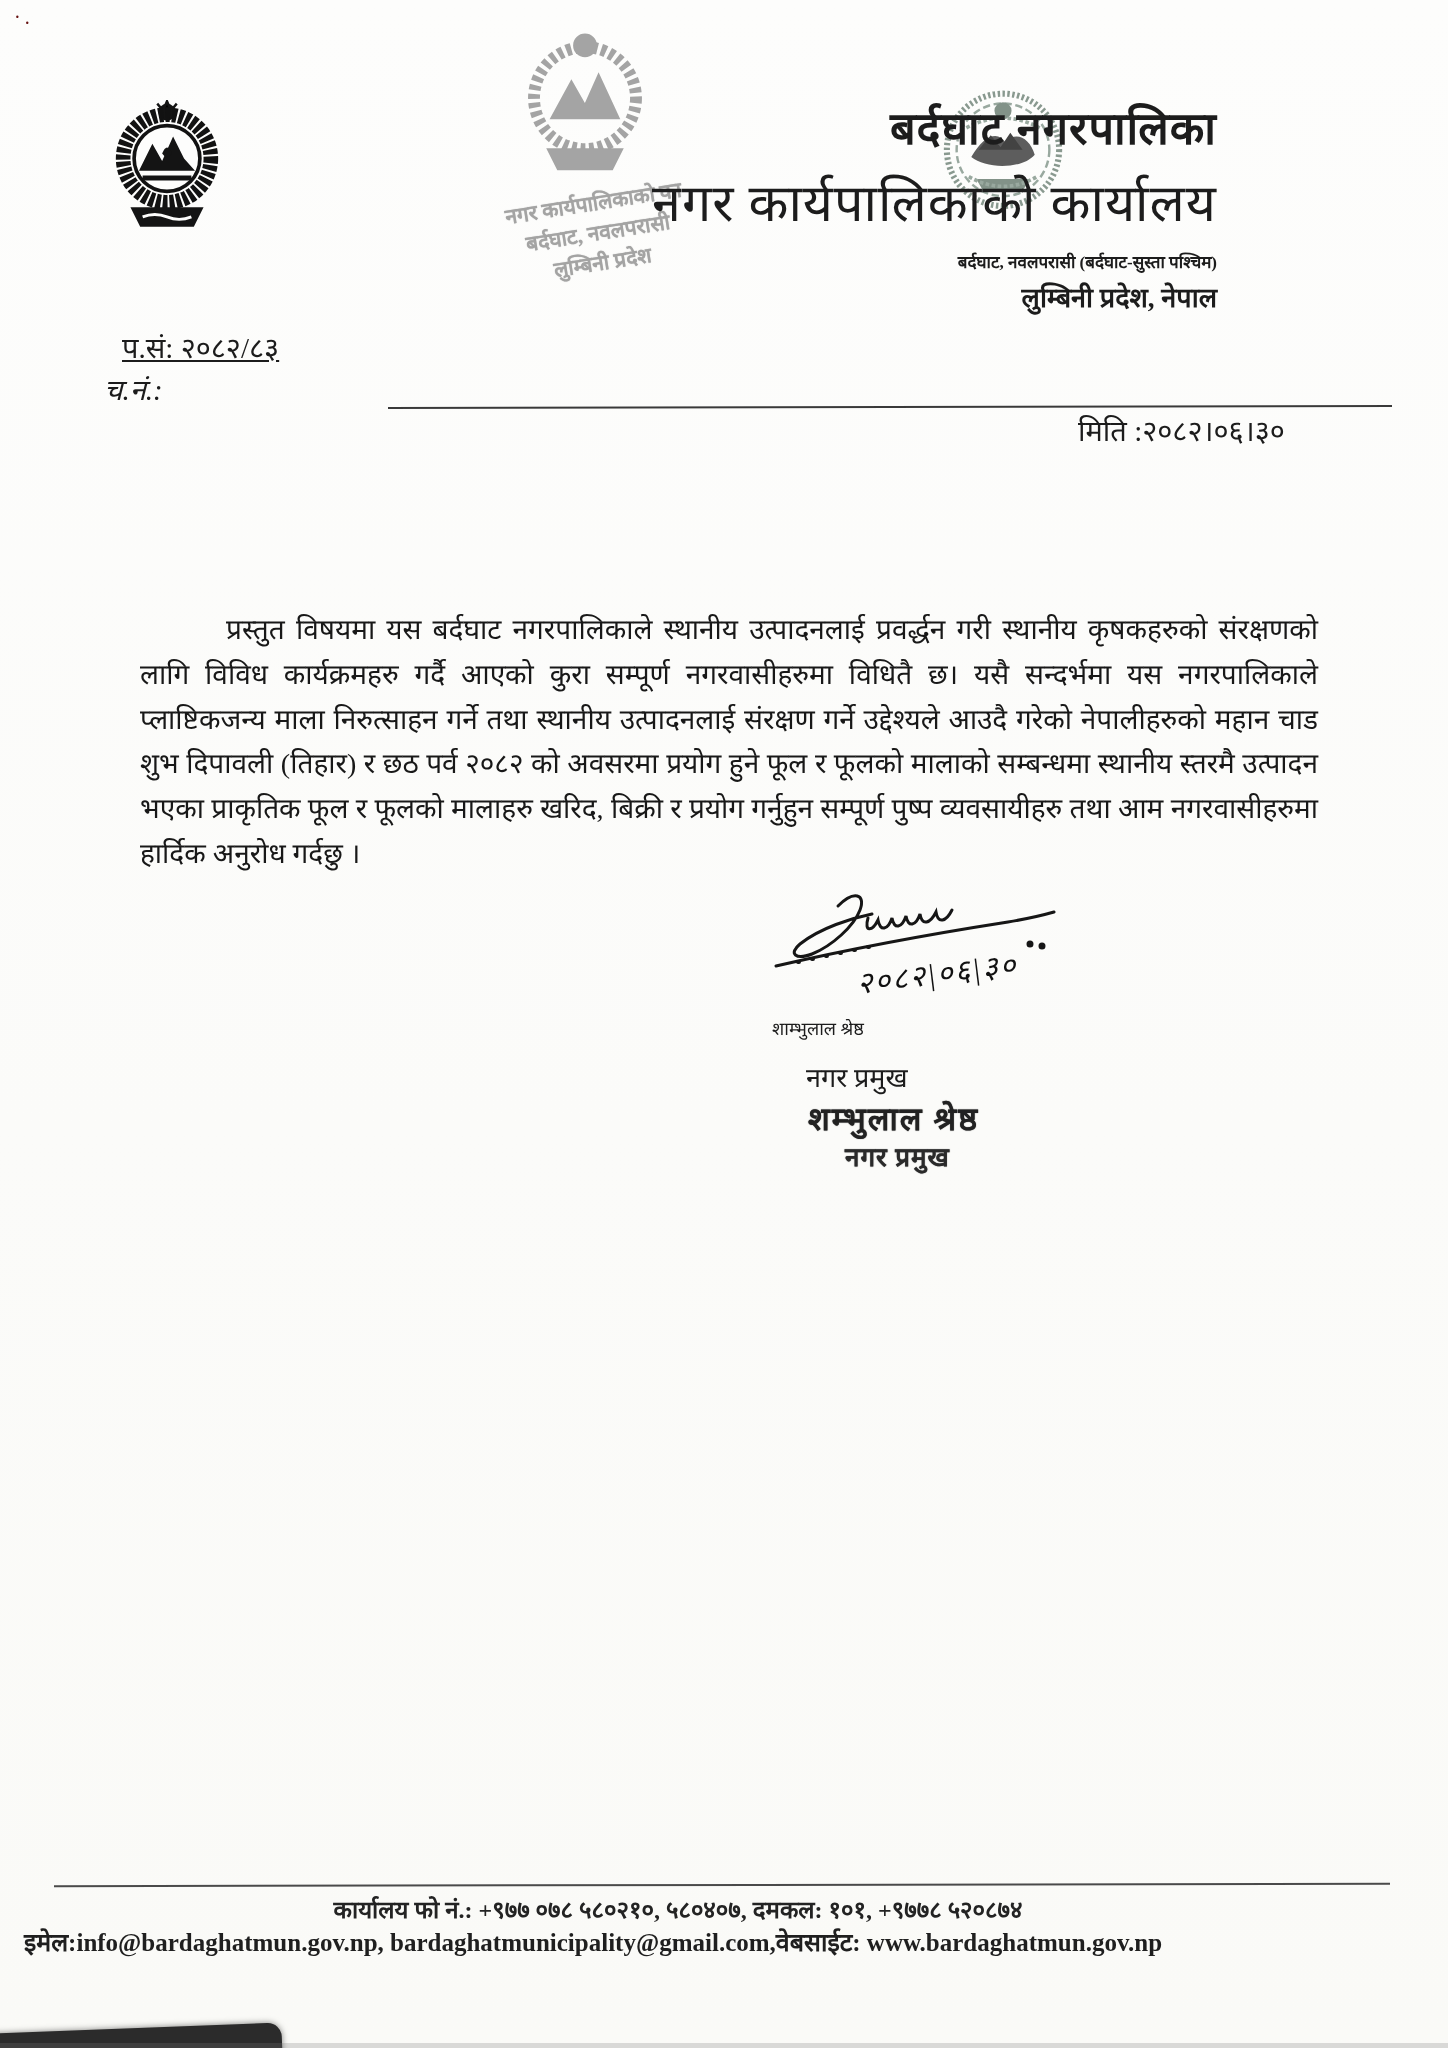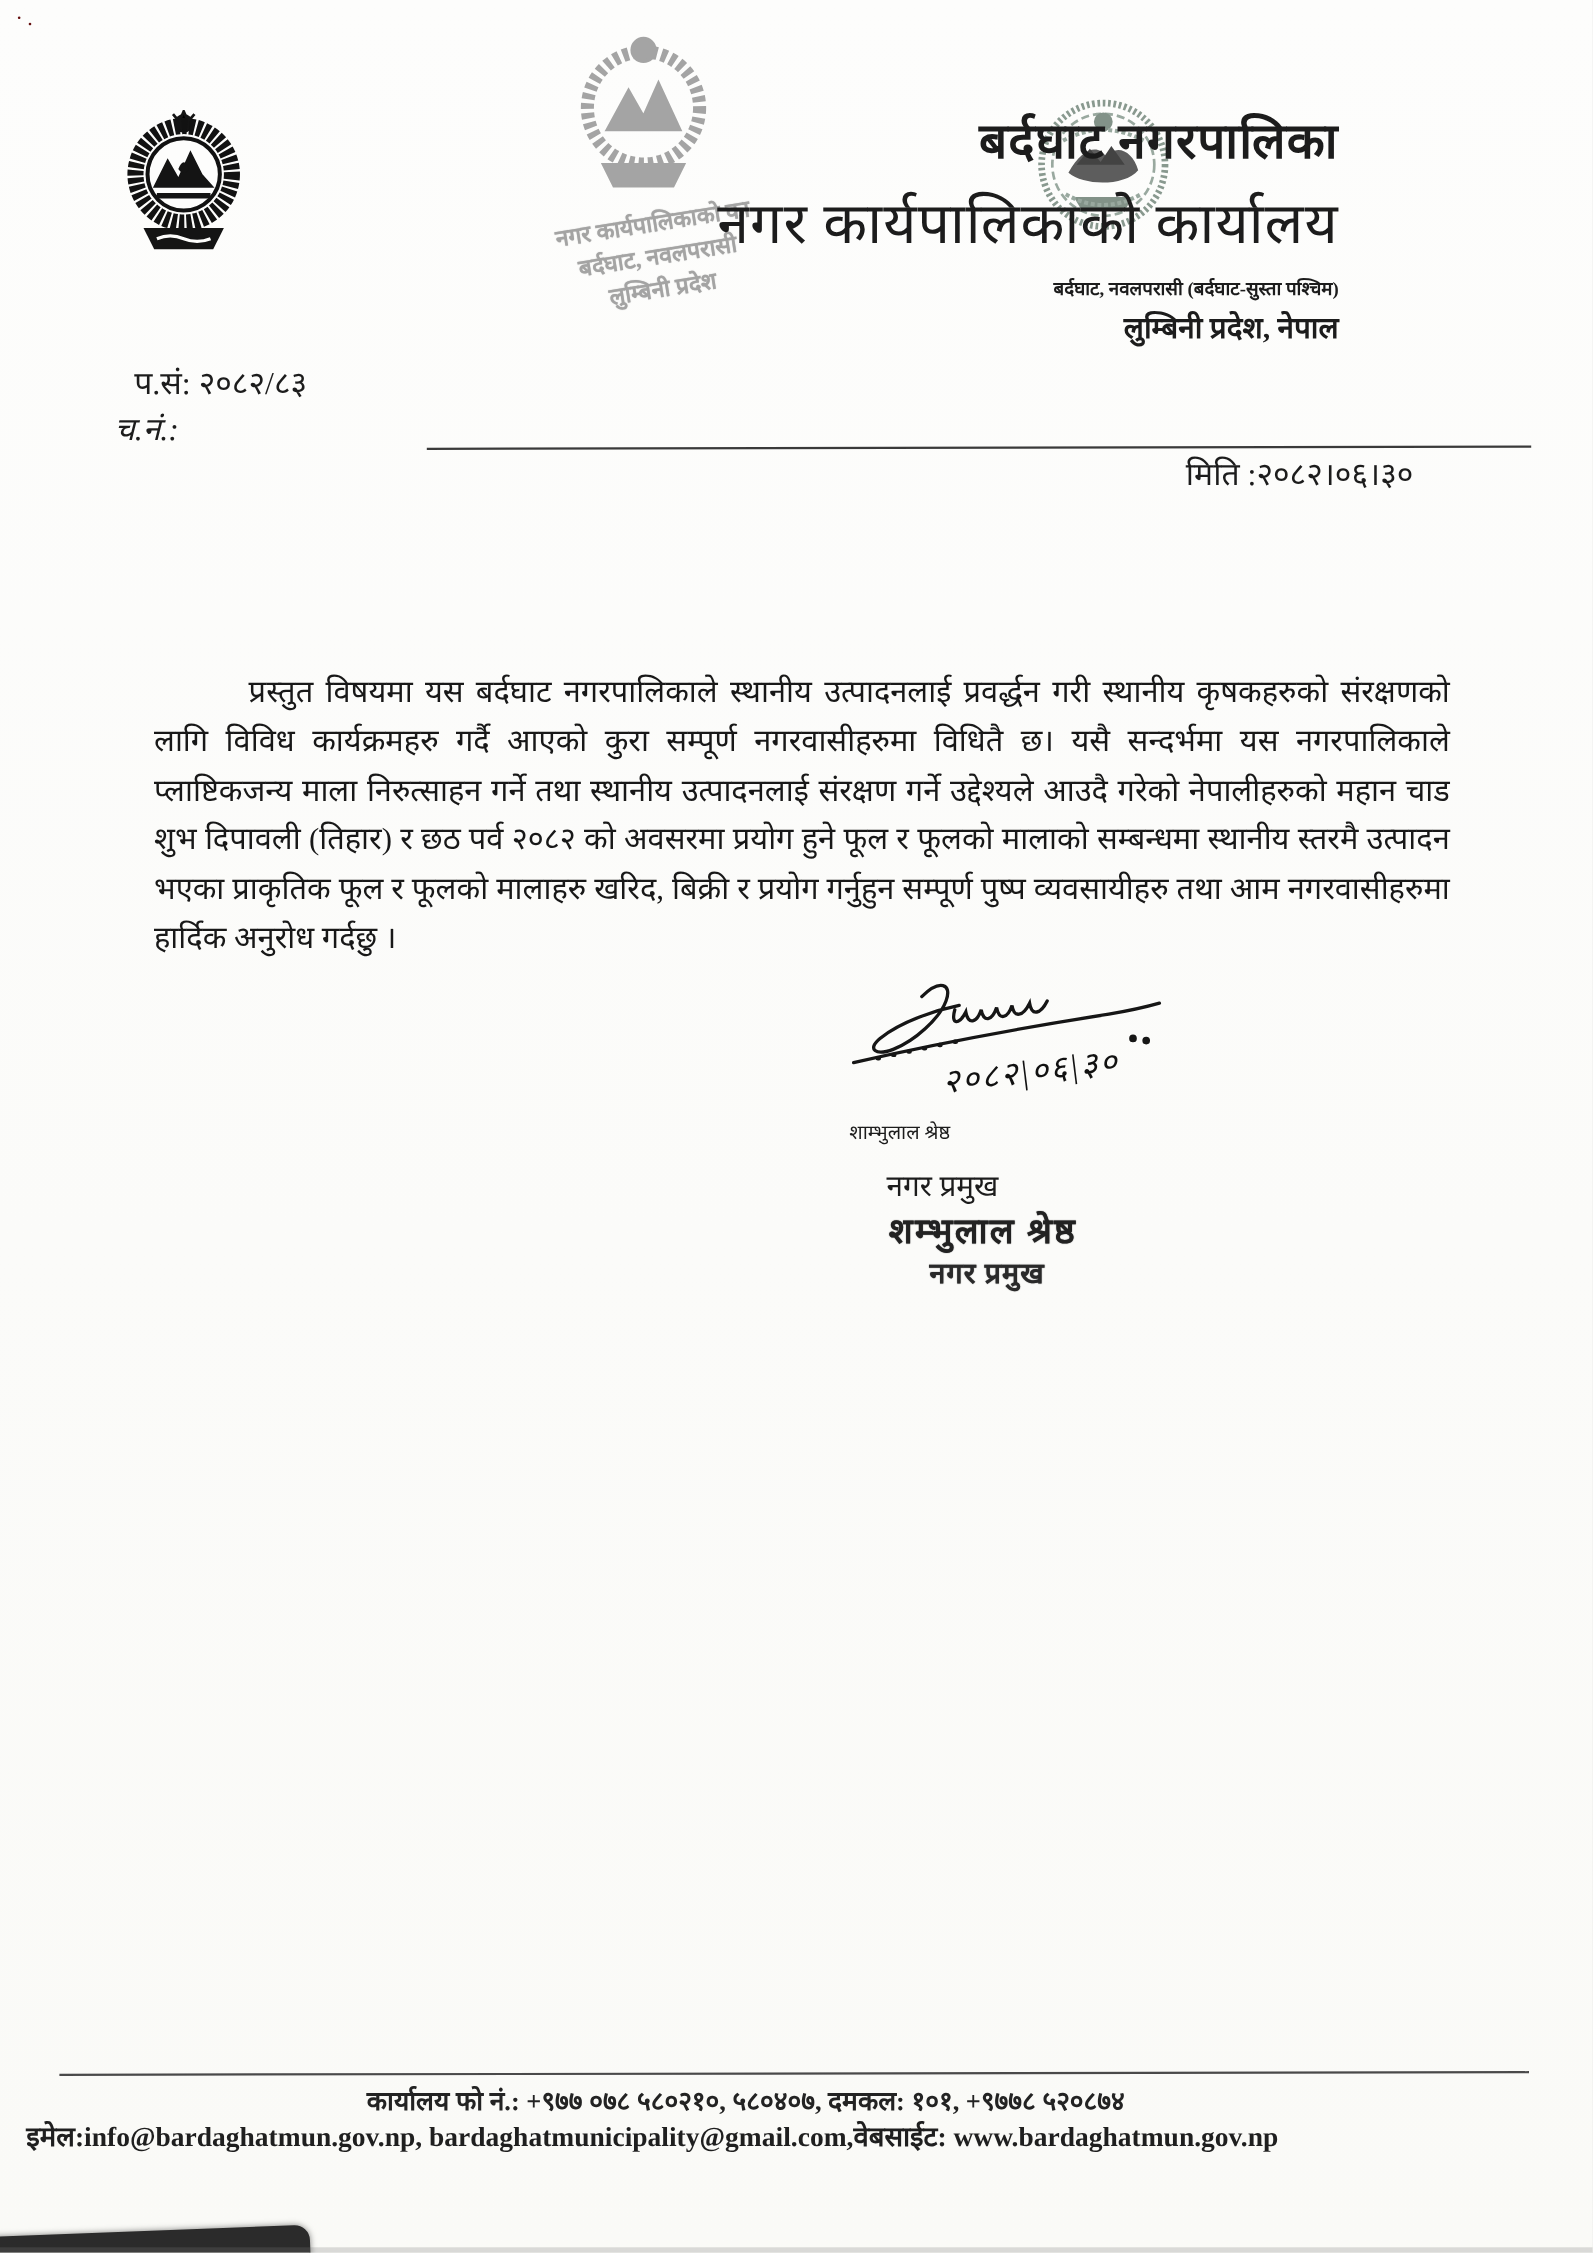--- a/index.html
+++ b/index.html
@@ -27,21 +27,21 @@
 
   
   .emblem-left { position:absolute; left:106px; top:100px; }
   .emblem-right { position:absolute; left:942px; top:86px; }
   .head-center { position:absolute; left:0; top:96px; width:1170px; text-align:right;margin-left:47px; }
   .title    { font-size:45px; font-weight:bold; letter-spacing:1px; }
   .subtitle { font-size:52px; font-weight:normal; margin-top:8px; letter-spacing:1px;padding-left:36px; }
   .addr1 { font-size:17px; font-weight:bold; margin-top:14px; }
   .addr2 { font-size:27px; font-weight:bold; margin-top:5px; }
 
-  .ref-no { position:absolute; left:122px; top:327px; font-size:29px; }
+  .ref-no { position:absolute; left:122px; top:327px; font-size:29px;text-decoration:underline; }
   .ch-no  { position:absolute; left:104px; top:369px; font-size:29px;font-style:italic; }
 
   .head-rule { position:absolute; left:388px; top:406px; width:1004px; height:2px; background:#3a3a3a; transform:rotate(-.12deg); }
   .date-line { position:absolute; left:1078px; top:410px; font-size:29px; white-space:nowrap;text-align:center; }
 
   .subject { position:absolute; left:299px; top:494px; font-size:28px; white-space:nowrap; }
 
   .body-par {
     position:absolute; left:140px; top:608px; width:1178px;
     font-size:28px; line-height:44.8px; text-align:justify; text-indent:86px;

